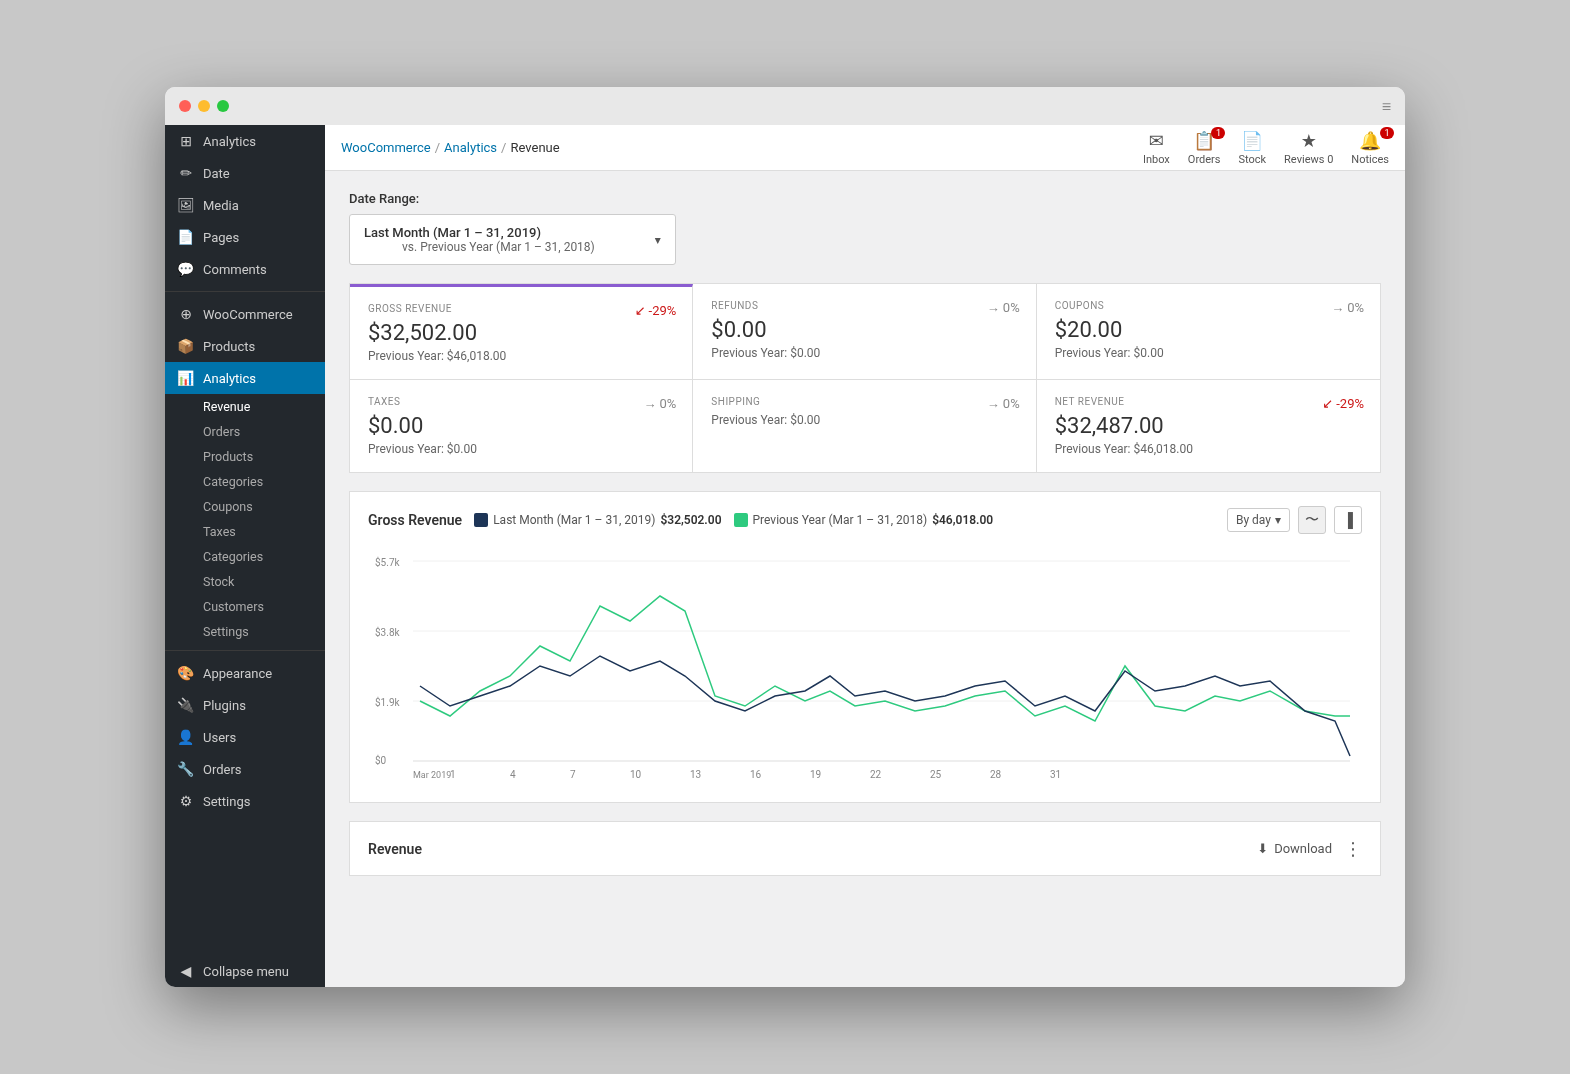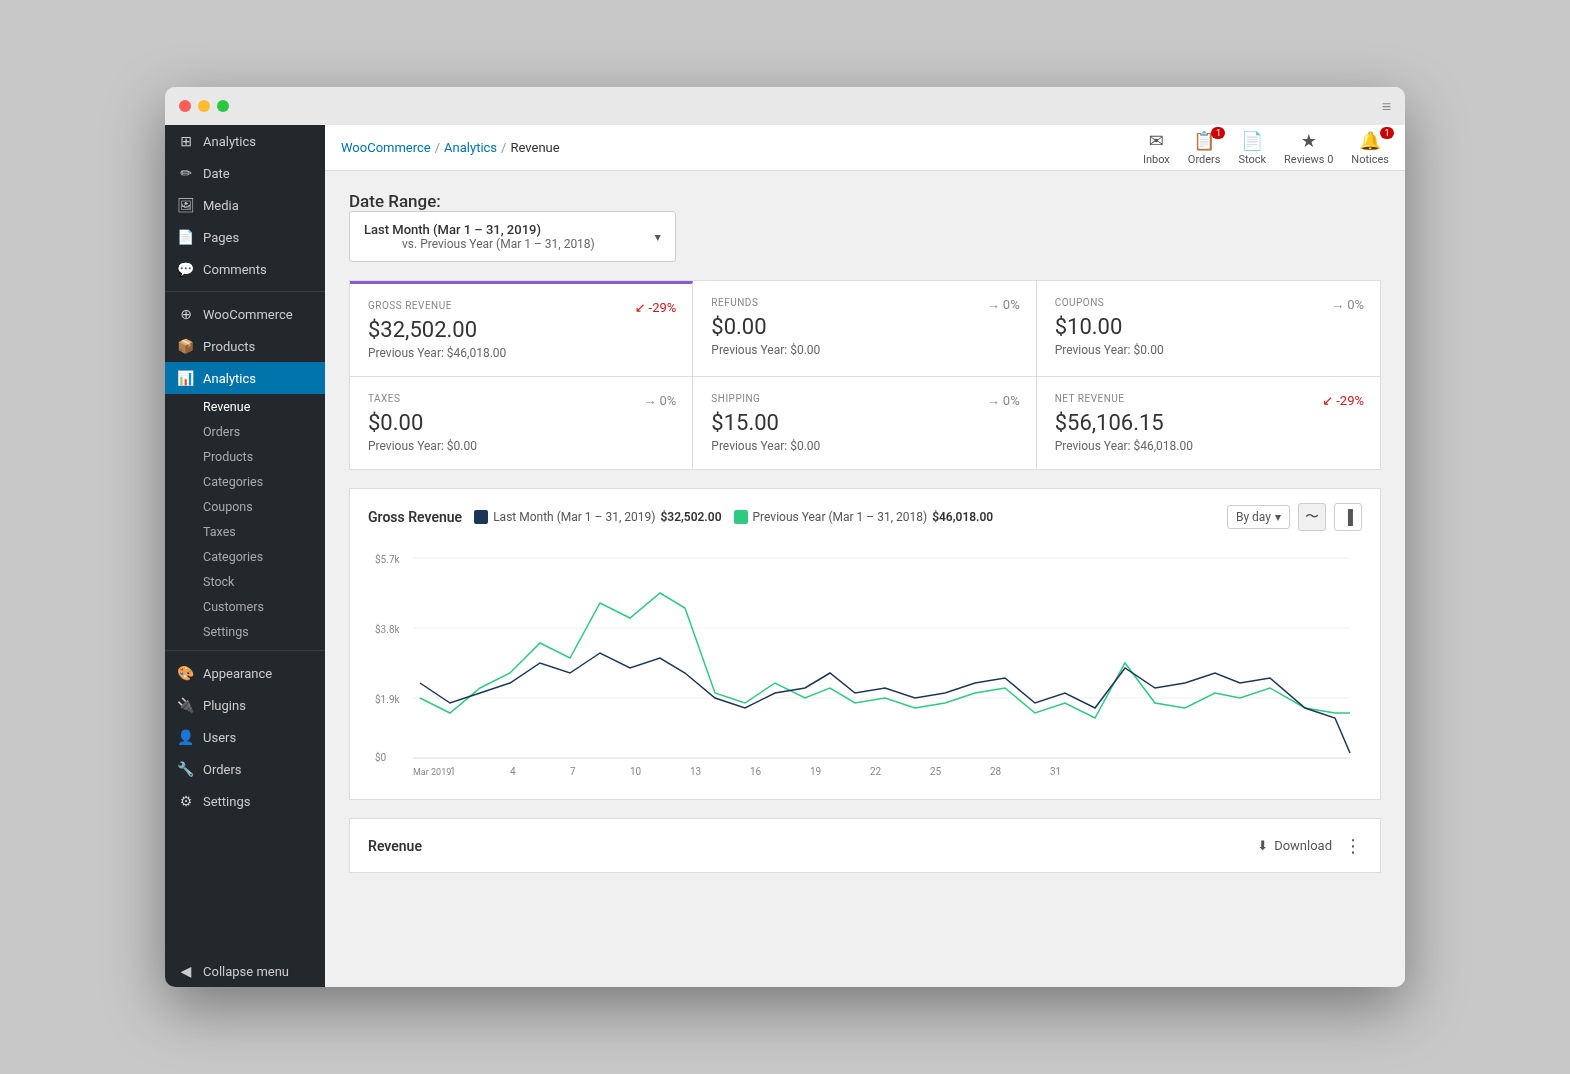--- a/index.html
+++ b/index.html
@@ -123,21 +123,21 @@
       min-width: 14px;
       text-align: center;
     }
 
     
     .content {
       flex: 1;
       overflow-y: auto;
       padding: 20px 24px;
     }
-    .date-range-label { font-size: 17px; color: #333; margin-bottom: 0; font-weight: 500; }
+    .date-range-label { font-size: 13px; color: #333; margin-bottom: 8px; font-weight: 500; }
     .date-select {
       background: #fff;
       border: 1px solid #ccc;
       border-radius: 3px;
       padding: 10px 14px;
       font-size: 13px;
       display: inline-flex;
       align-items: center;
       gap: 60px;
       cursor: pointer;
@@ -418,49 +418,48 @@
             <div class="stat-label">REFUNDS</div>
             <div class="stat-value">$0.00</div>
             <div class="stat-prev">Previous Year: $0.00</div>
             <div class="stat-change change-neutral">
               <span>→</span>
               <span>0%</span>
             </div>
           </div>
           <div class="stat-card">
             <div class="stat-label">COUPONS</div>
-            <div class="stat-value">$10.00</div>
+            <div class="stat-value">$20.00</div>
             <div class="stat-prev">Previous Year: $0.00</div>
             <div class="stat-change change-neutral">
               <span>→</span>
               <span>0%</span>
             </div>
           </div>
 
           <div class="stat-card no-bottom">
             <div class="stat-label">TAXES</div>
             <div class="stat-value">$0.00</div>
             <div class="stat-prev">Previous Year: $0.00</div>
             <div class="stat-change change-neutral">
               <span>→</span>
               <span>0%</span>
             </div>
           </div>
           <div class="stat-card no-bottom">
             <div class="stat-label">SHIPPING</div>
-            <div class="stat-value">$15.00</div>
             <div class="stat-prev">Previous Year: $0.00</div>
             <div class="stat-change change-neutral">
               <span>→</span>
               <span>0%</span>
             </div>
           </div>
           <div class="stat-card no-bottom">
             <div class="stat-label">NET REVENUE</div>
-            <div class="stat-value">$56,106.15</div>
+            <div class="stat-value">$32,487.00</div>
             <div class="stat-prev">Previous Year: $46,018.00</div>
             <div class="stat-change change-down">
               <span>↙</span>
               <span>-29%</span>
             </div>
           </div>
         </div>
 
         
         <div class="chart-section">

